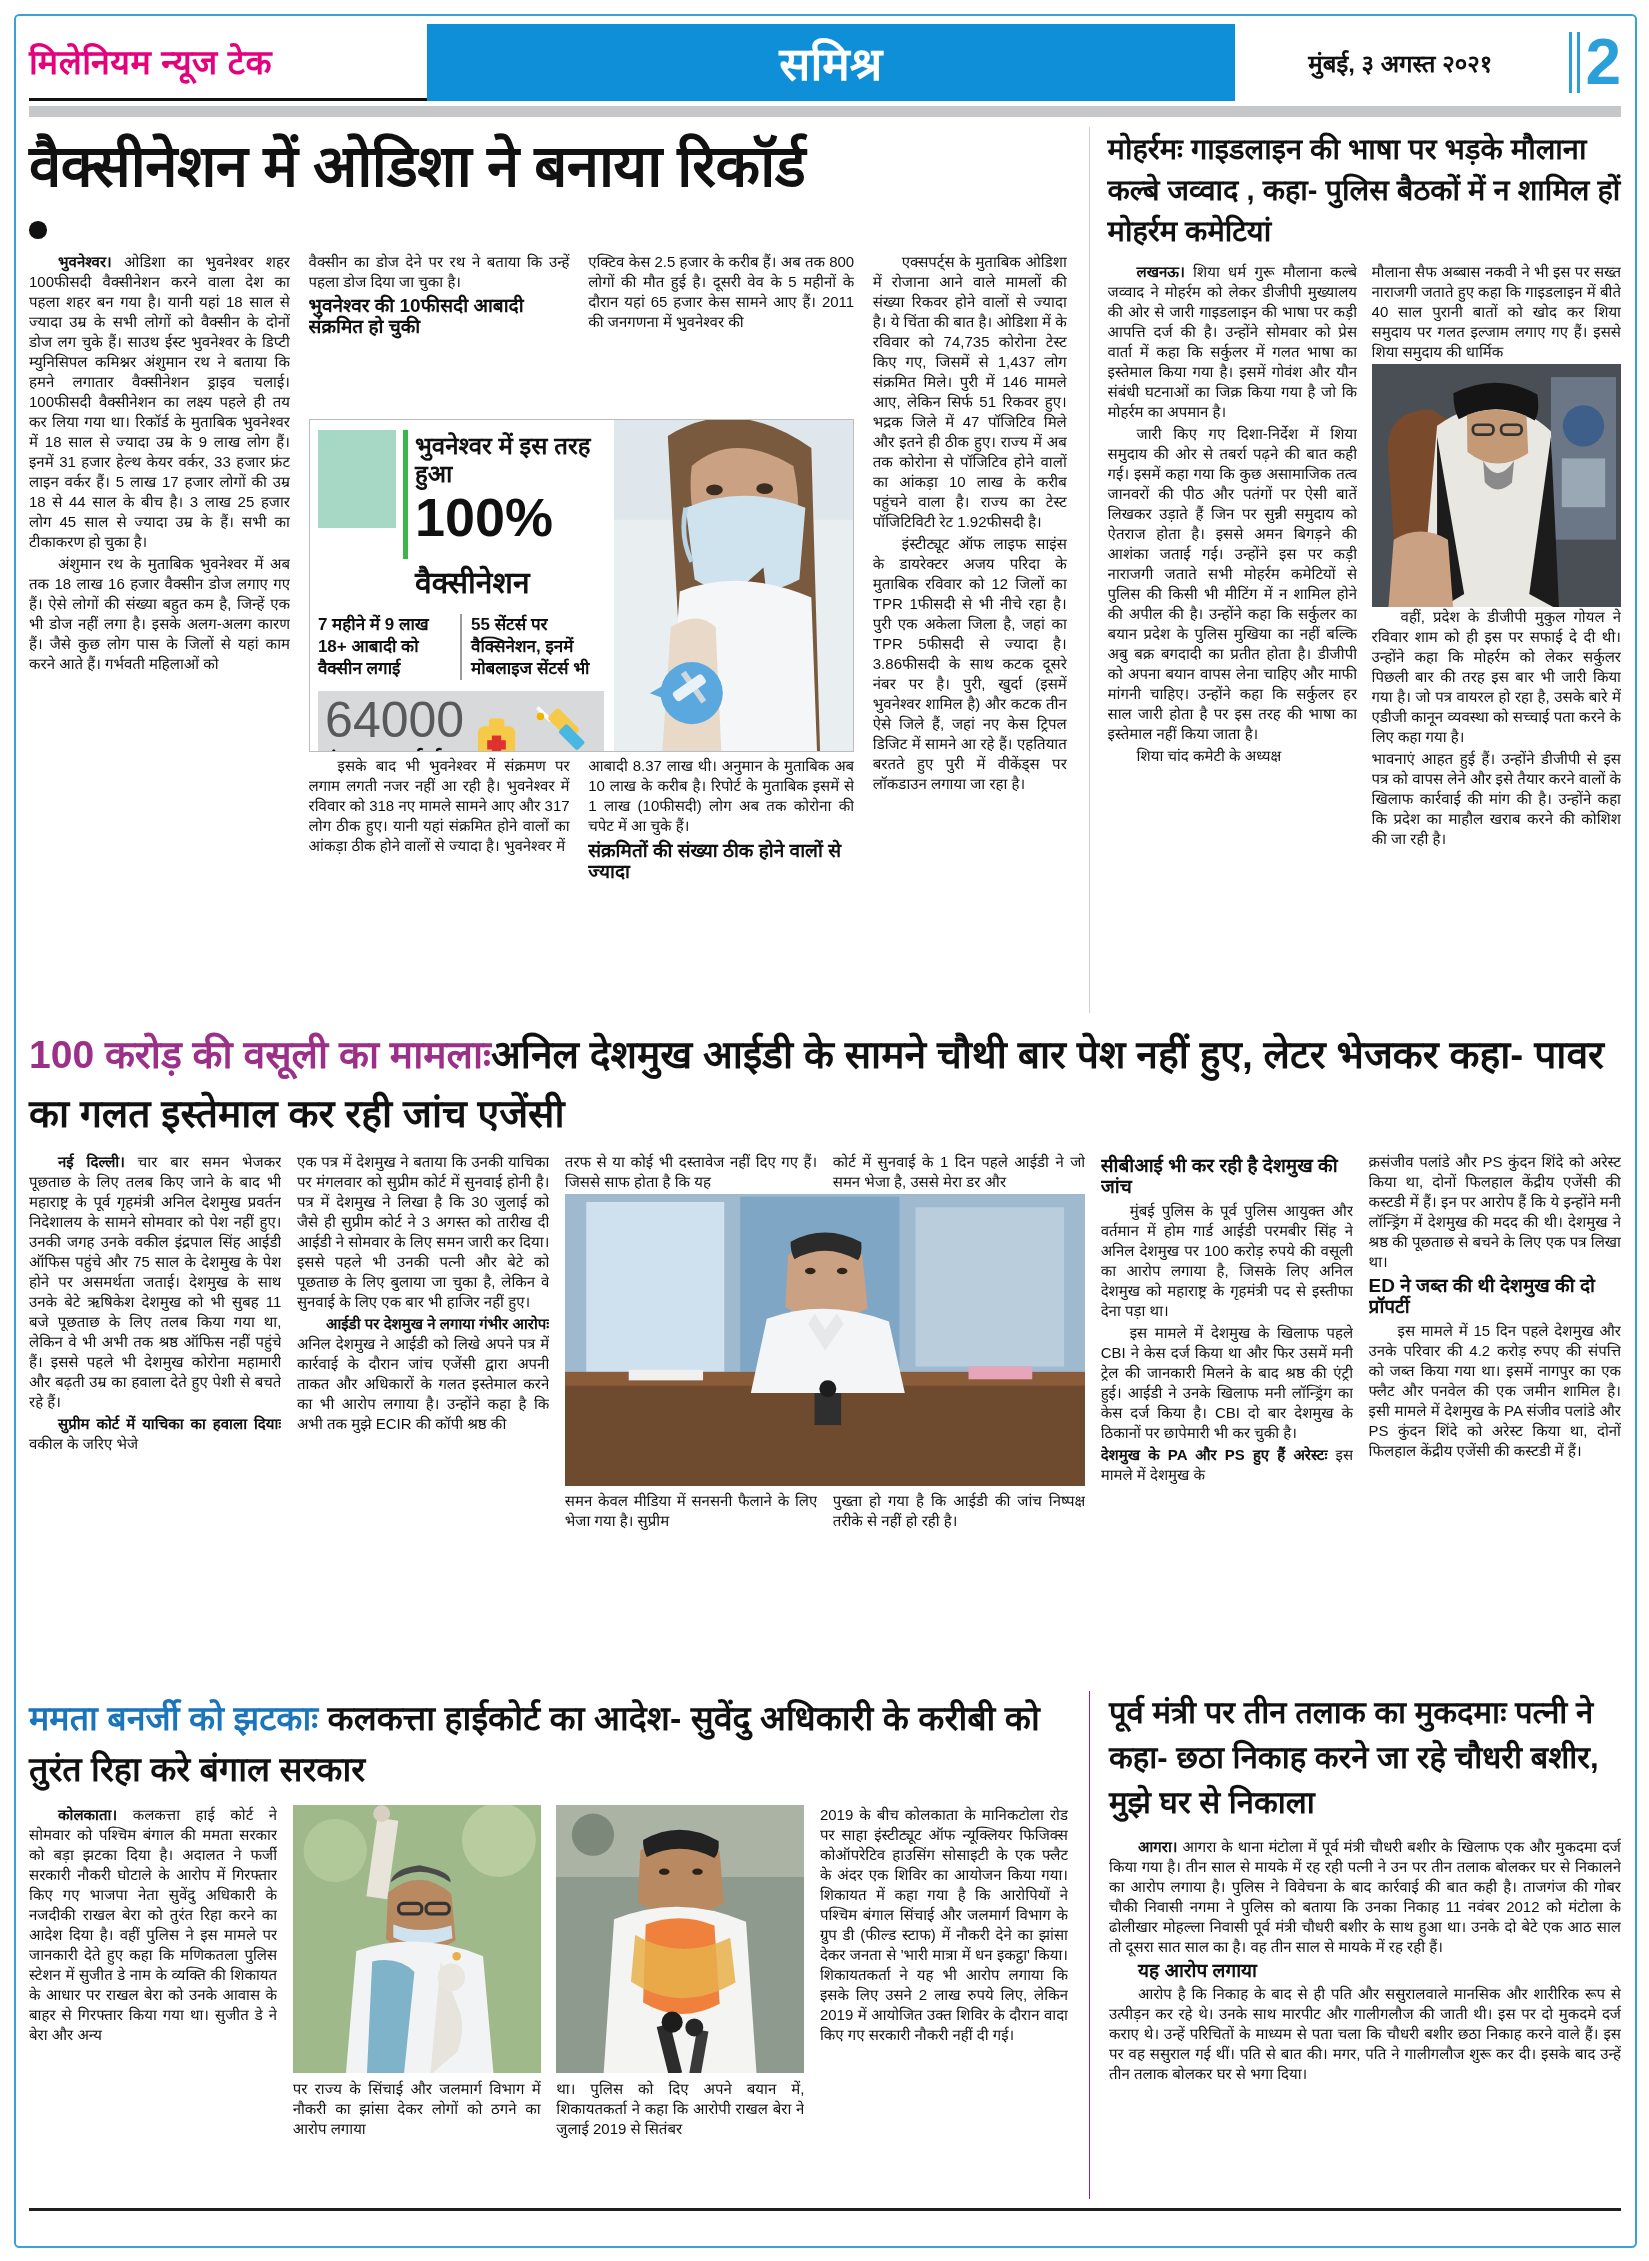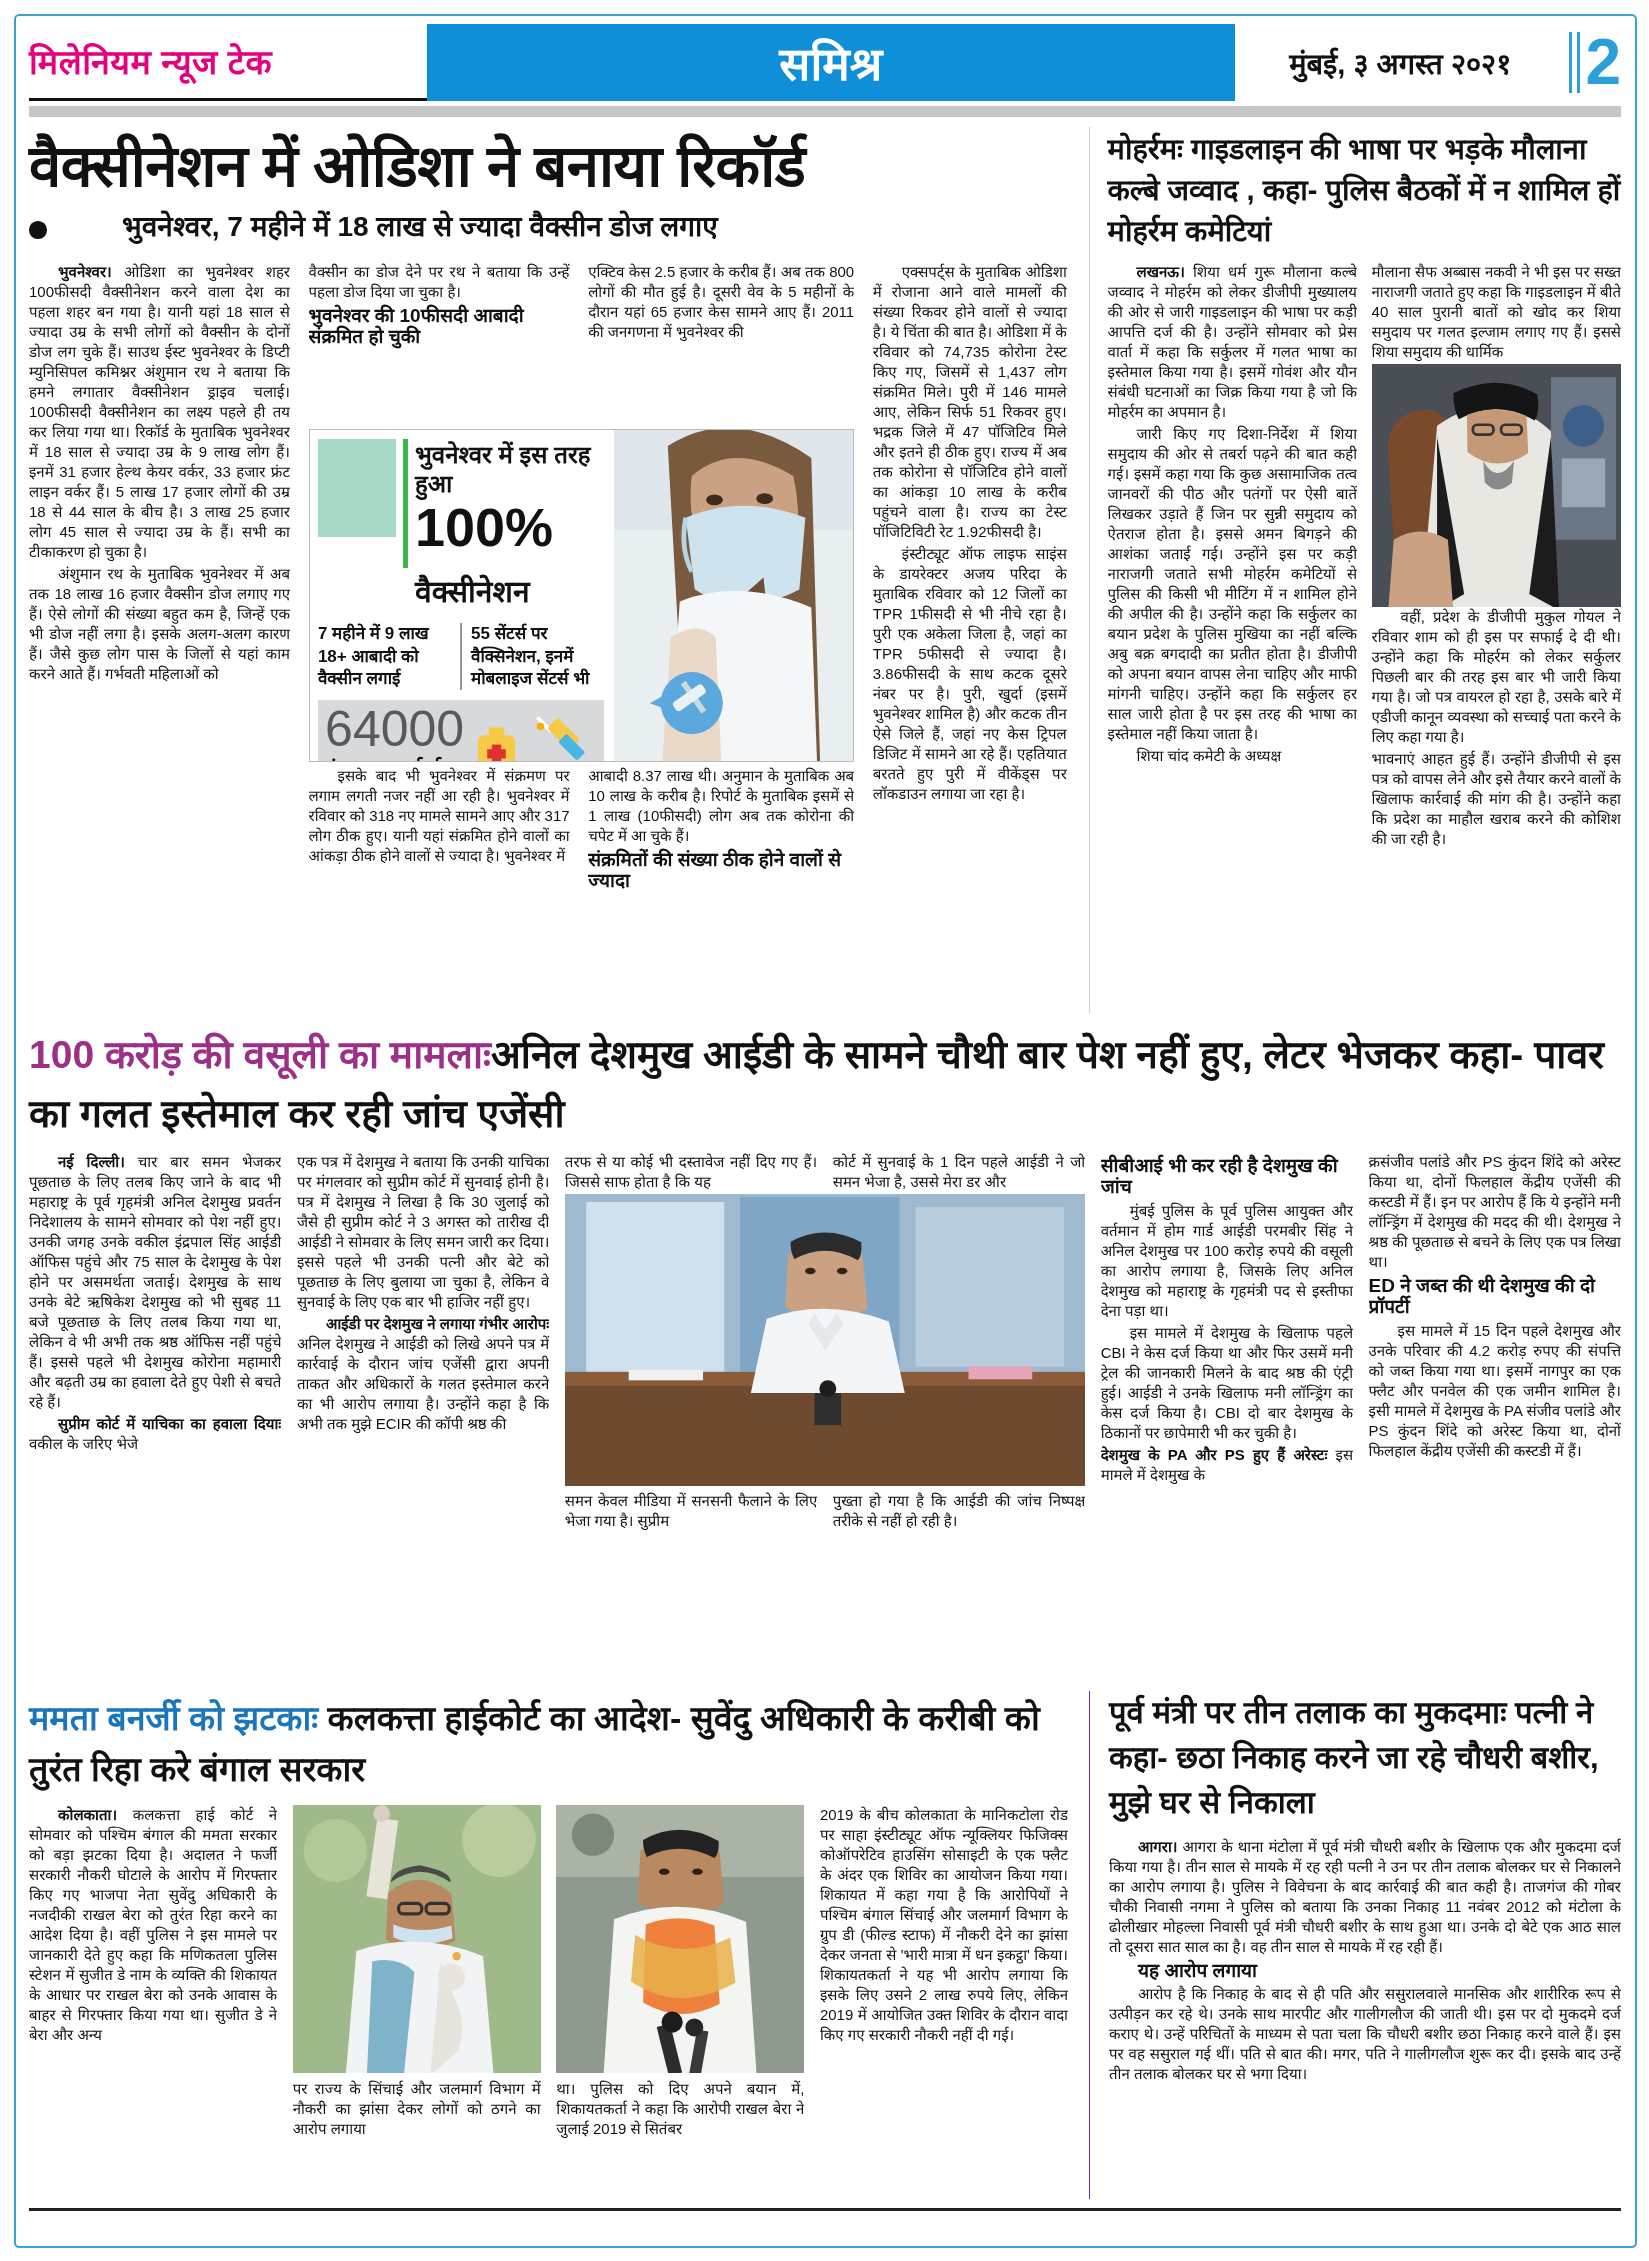--- a/index.html
+++ b/index.html
@@ -7,21 +7,21 @@
        font-family:"Liberation Sans","DejaVu Sans",sans-serif;color:#111;}
   .frame{position:absolute;left:13.5px;top:13.5px;right:13.5px;bottom:13.5px;
          border:2.6px solid #3aa0d8;border-radius:5.2px;padding:8.3px 13.5px;overflow:hidden;}
   
   .hdr{display:flex;align-items:stretch;height:77px;}
   .masthead{width:398px;display:flex;align-items:center;border-bottom:3.1px solid #111;
             color:#e5007d;font-size:34px;font-weight:bold;letter-spacing:0.5px;}
   .band{flex:1;background:#0e8fd8;color:#fff;display:flex;align-items:center;justify-content:center;
         font-size:46px;font-weight:bold;}
   .dateb{width:331px;display:flex;align-items:center;justify-content:center;
-         font-size:29px;font-weight:bold;color:#111;}
+         font-size:24px;font-weight:bold;color:#111;}
   .pgno{display:flex;align-items:center;gap:5.2px;padding-left:3.1px;}
   .bar{width:3.1px;height:61px;background:#2a9fd8;}
   .pgnum{font-size:64px;font-weight:bold;color:#2a9fd8;line-height:1;}
   .grayrule{height:11.4px;background:#c6c7c9;margin:5.2px 0 9.3px 0;}
   
   .bt{font-size:15px;line-height:20px;text-align:justify;margin:0 0 2.1px 0;}
   .ind{text-indent:29px;}
   .lead{font-weight:bold;}
   .bsub{font-weight:bold;font-size:19px;line-height:21px;margin:3.1px 0;}
   .colbox{overflow:hidden;}
@@ -102,21 +102,20 @@
   </div>
   <div class="grayrule"></div>
 
   <div class="toprow">
 
     <div class="story1">
       <div class="s1-head">वैक्सीनेशन में ओडिशा ने बनाया रिकॉर्ड</div>
       <div class="s1-sub">
         <div class="dot"></div>
         <div class="s1-subtext">
-          <div class="l2">भुवनेश्वर, 7 महीने में 18 लाख से ज्यादा वैक्सीन डोज लगाए</div>
         </div>
       </div>
       <div class="s1-grid">
         <div class="a-c1 colbox">
           <p class="bt ind"><span class="lead">भुवनेश्वर।</span> <span>ओडिशा का भुवनेश्वर शहर 100फीसदी वैक्सीनेशन करने वाला देश का पहला शहर बन गया है। यानी यहां 18 साल से ज्यादा उम्र के सभी लोगों को वैक्सीन के दोनों डोज लग चुके हैं। साउथ ईस्ट भुवनेश्वर के डिप्टी म्युनिसिपल कमिश्नर अंशुमान रथ ने बताया कि हमने लगातार वैक्सीनेशन ड्राइव चलाई। 100फीसदी वैक्सीनेशन का लक्ष्य पहले ही तय कर लिया गया था। रिकॉर्ड के मुताबिक भुवनेश्वर में 18 साल से ज्यादा उम्र के 9 लाख लोग हैं। इनमें 31 हजार हेल्थ केयर वर्कर, 33 हजार फ्रंट लाइन वर्कर हैं। 5 लाख 17 हजार लोगों की उम्र 18 से 44 साल के बीच है। 3 लाख 25 हजार लोग 45 साल से ज्यादा उम्र के हैं। सभी का टीकाकरण हो चुका है।</span></p>
           <p class="bt ind">अंशुमान रथ के मुताबिक भुवनेश्वर में अब तक 18 लाख 16 हजार वैक्सीन डोज लगाए गए हैं। ऐसे लोगों की संख्या बहुत कम है, जिन्हें एक भी डोज नहीं लगा है। इसके अलग-अलग कारण हैं। जैसे कुछ लोग पास के जिलों से यहां काम करने आते हैं। गर्भवती महिलाओं को</p>
         </div>
         <div class="a-c2t colbox">
           <p class="bt">वैक्सीन का डोज देने पर रथ ने बताया कि उन्हें पहला डोज दिया जा चुका है।</p>
           <p class="bsub">भुवनेश्वर की 10फीसदी आबादी संक्रमित हो चुकी</p>

